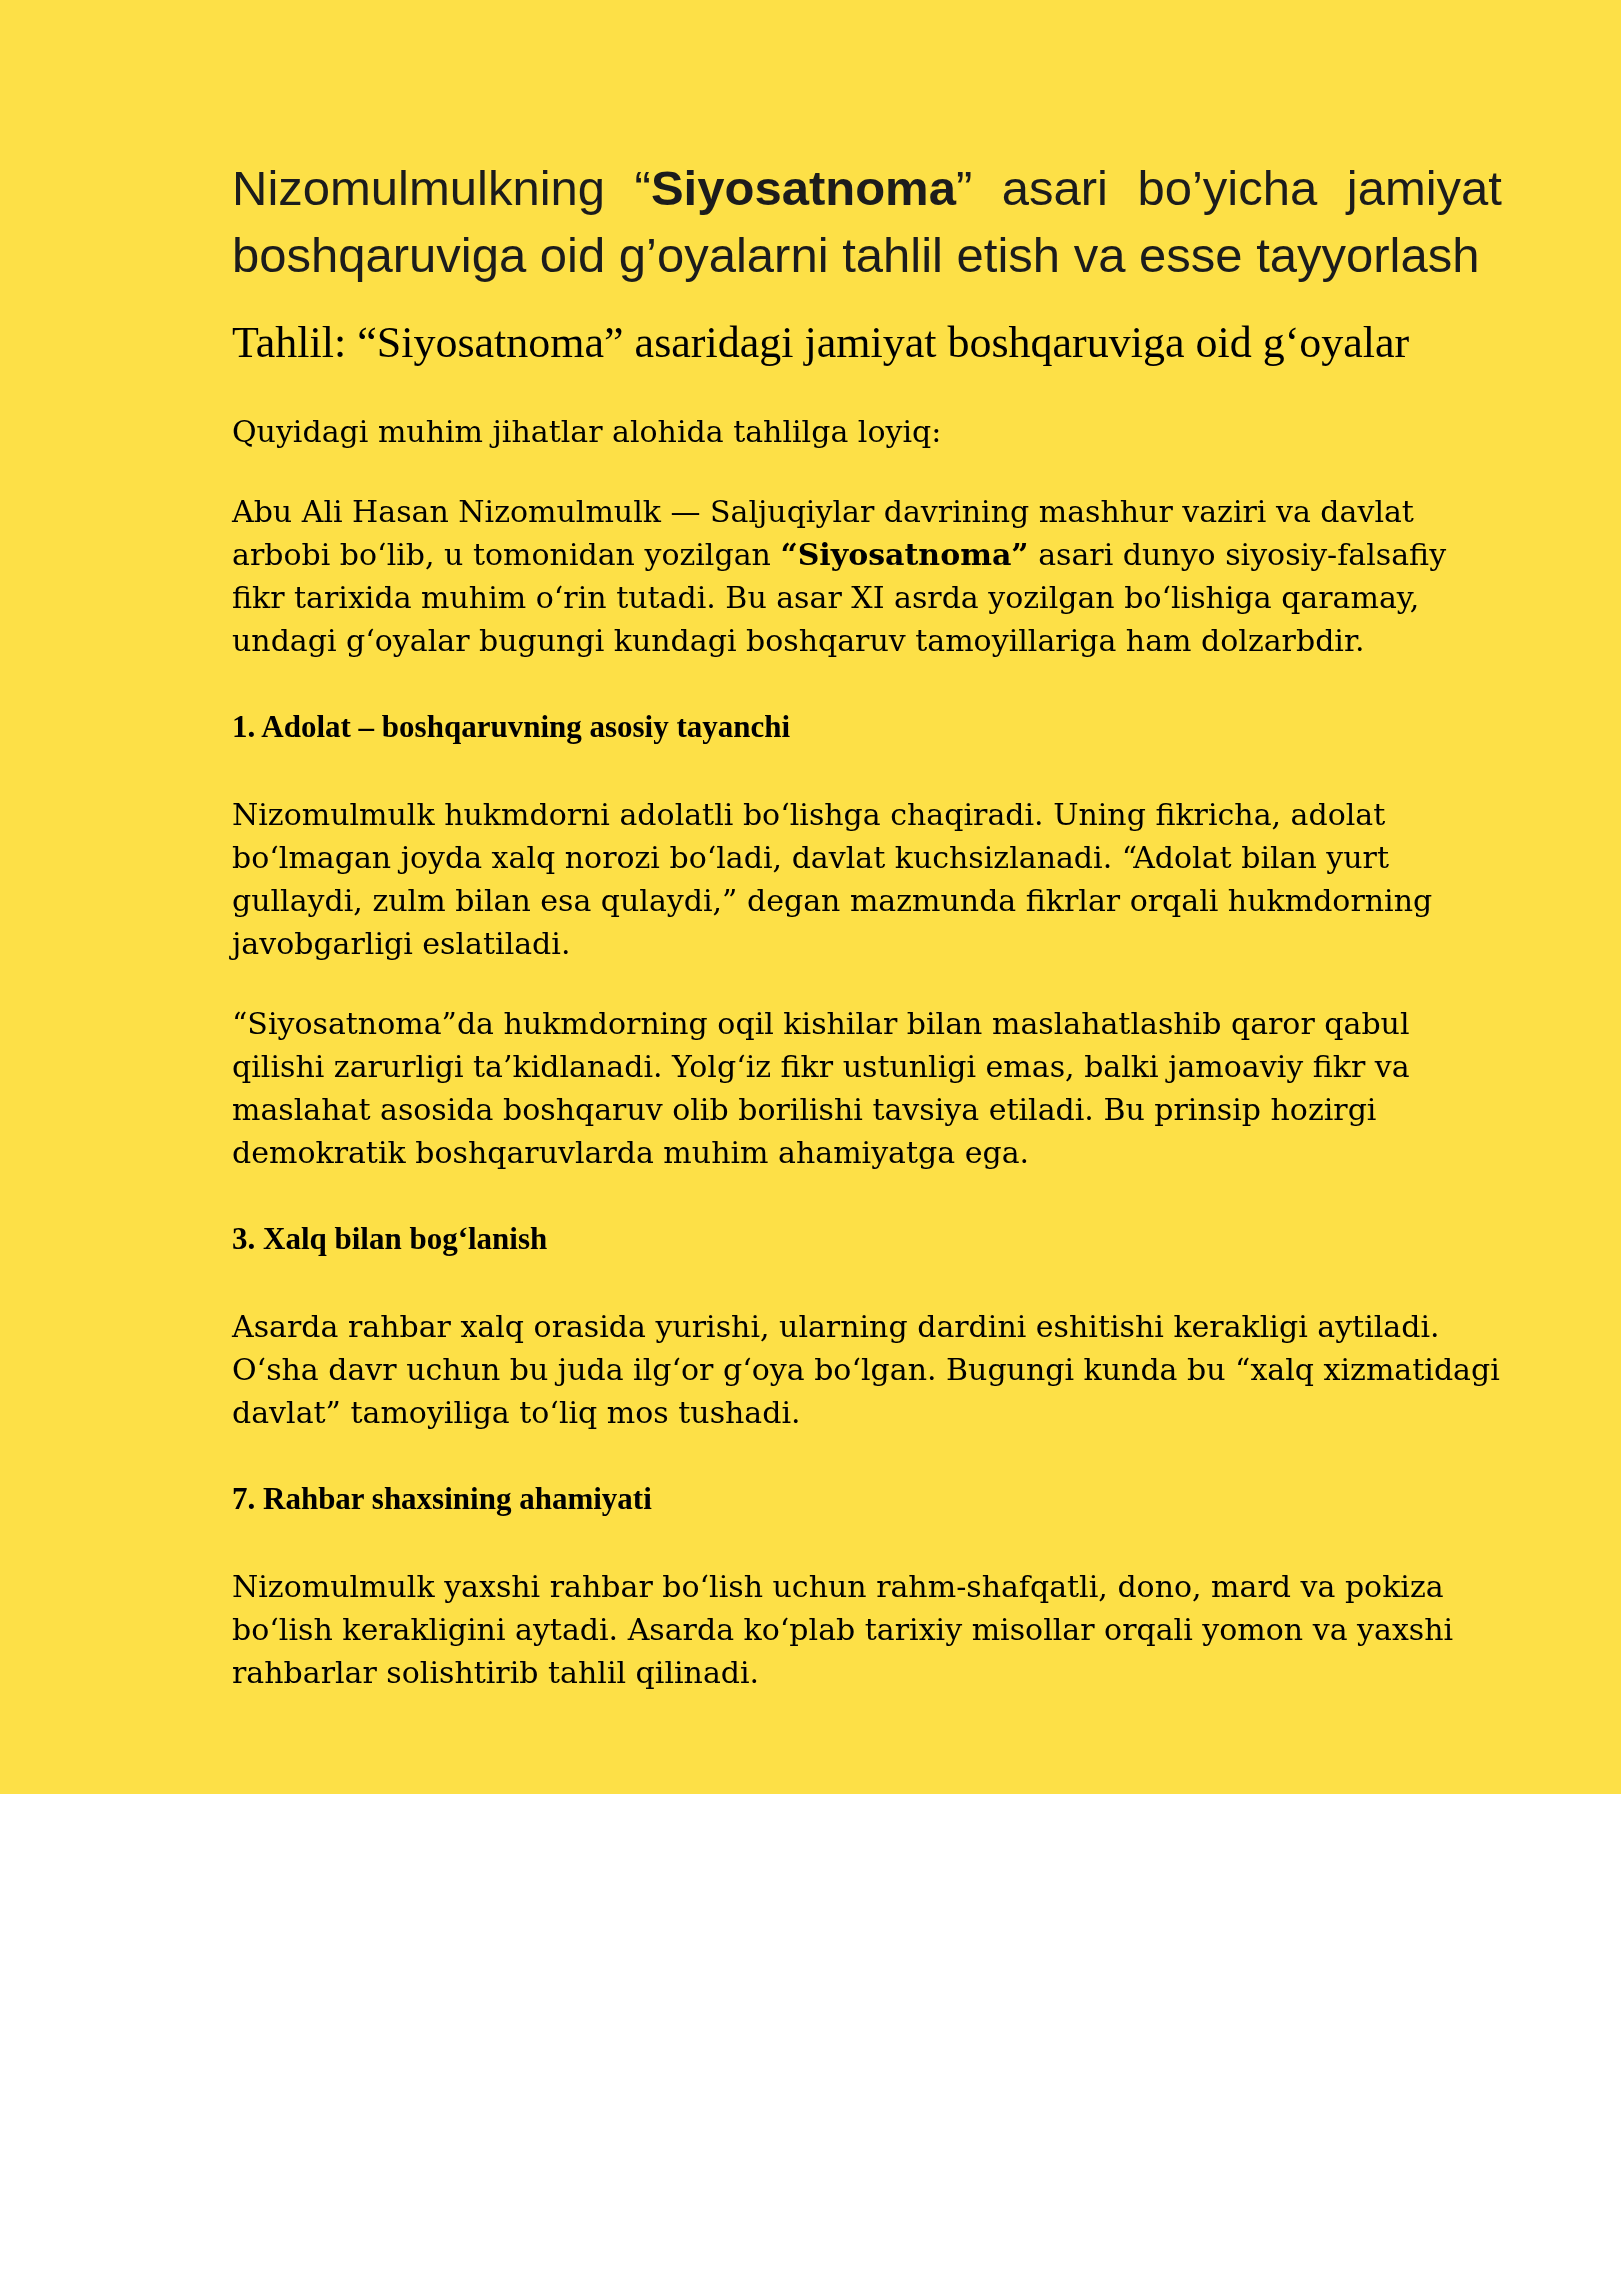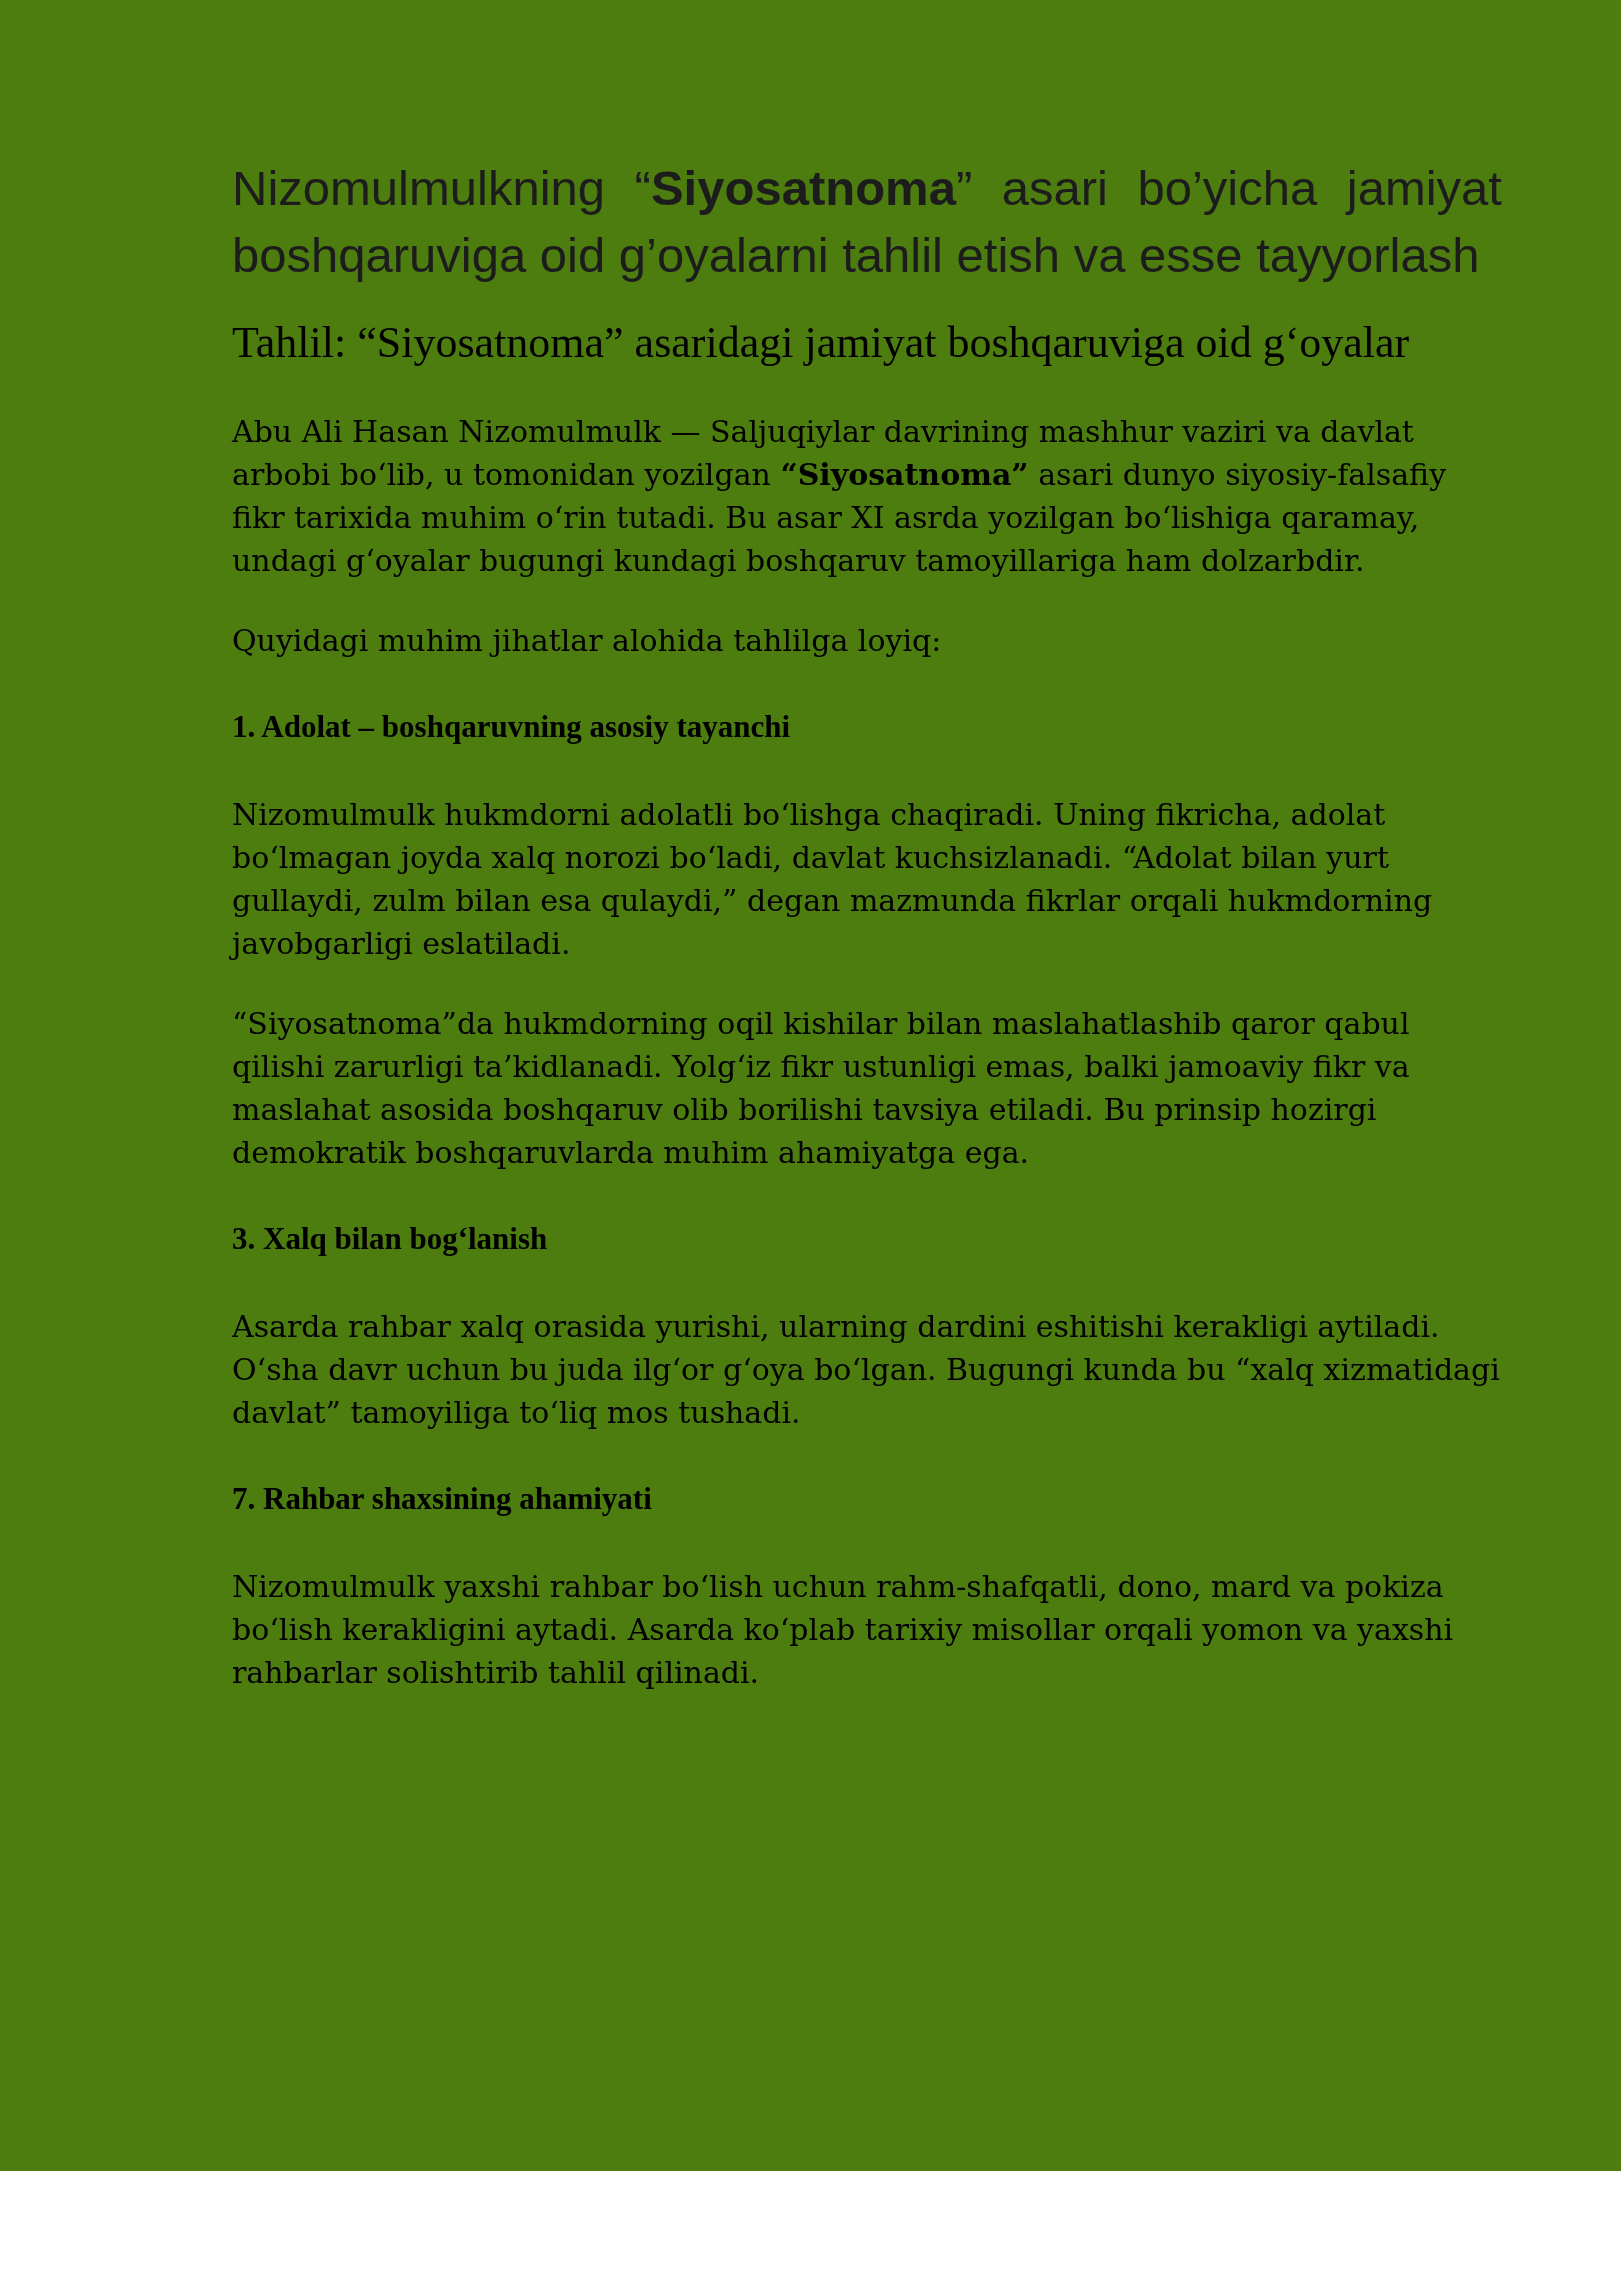--- a/index.html
+++ b/index.html
@@ -3,22 +3,22 @@
 <meta charset="utf-8">
 <style>
   html, body {
     margin: 0;
     padding: 0;
     background: #ffffff;
   }
   .page {
     position: relative;
     width: 1621px;
-    height: 2171px;
-    background: #4d7c0f;
+    height: 1794px;
+    background: #fde047;
     overflow: hidden;
   }
   .content {
     box-sizing: border-box;
     width: 1621px;
     padding: 155px 119px 0 232px;
   }
   .doc-title {
     margin: 0;
     font-family: "Liberation Sans", sans-serif;
@@ -65,23 +65,23 @@
 </head>
 <body>
 
 <div class="page">
   <div class="content">
 
     <h1 class="doc-title"><span>Nizomulmulkning “</span><b>Siyosatnoma</b><span>” asari bo’yicha jamiyat boshqaruviga oid g’oyalarni tahlil etish va esse tayyorlash</span></h1>
 
     <h2 class="analysis-heading">Tahlil: “Siyosatnoma” asaridagi jamiyat boshqaruviga oid g‘oyalar</h2>
 
+    <p class="body-para">Quyidagi muhim jihatlar alohida tahlilga loyiq:</p>
+
     <p class="body-para"><span>Abu Ali Hasan Nizomulmulk — Saljuqiylar davrining mashhur vaziri va davlat arbobi bo‘lib, u tomonidan yozilgan </span><b>“Siyosatnoma”</b><span> asari dunyo siyosiy-falsafiy fikr tarixida muhim o‘rin tutadi. Bu asar XI asrda yozilgan bo‘lishiga qaramay, undagi g‘oyalar bugungi kundagi boshqaruv tamoyillariga ham dolzarbdir.</span></p>
-
-    <p class="body-para">Quyidagi muhim jihatlar alohida tahlilga loyiq:</p>
 
     <h3 class="section-heading">1. Adolat – boshqaruvning asosiy tayanchi</h3>
     <p class="body-para">Nizomulmulk hukmdorni adolatli bo‘lishga chaqiradi. Uning fikricha, adolat bo‘lmagan joyda xalq norozi bo‘ladi, davlat kuchsizlanadi. “Adolat bilan yurt gullaydi, zulm bilan esa qulaydi,” degan mazmunda fikrlar orqali hukmdorning javobgarligi eslatiladi.</p>
 
     <p class="body-para">“Siyosatnoma”da hukmdorning oqil kishilar bilan maslahatlashib qaror qabul qilishi zarurligi ta’kidlanadi. Yolg‘iz fikr ustunligi emas, balki jamoaviy fikr va maslahat asosida boshqaruv olib borilishi tavsiya etiladi. Bu prinsip hozirgi demokratik boshqaruvlarda muhim ahamiyatga ega.</p>
 
     <h3 class="section-heading">3. Xalq bilan bog‘lanish</h3>
     <p class="body-para">Asarda rahbar xalq orasida yurishi, ularning dardini eshitishi kerakligi aytiladi. O‘sha davr uchun bu juda ilg‘or g‘oya bo‘lgan. Bugungi kunda bu “xalq xizmatidagi davlat” tamoyiliga to‘liq mos tushadi.</p>
 
 

